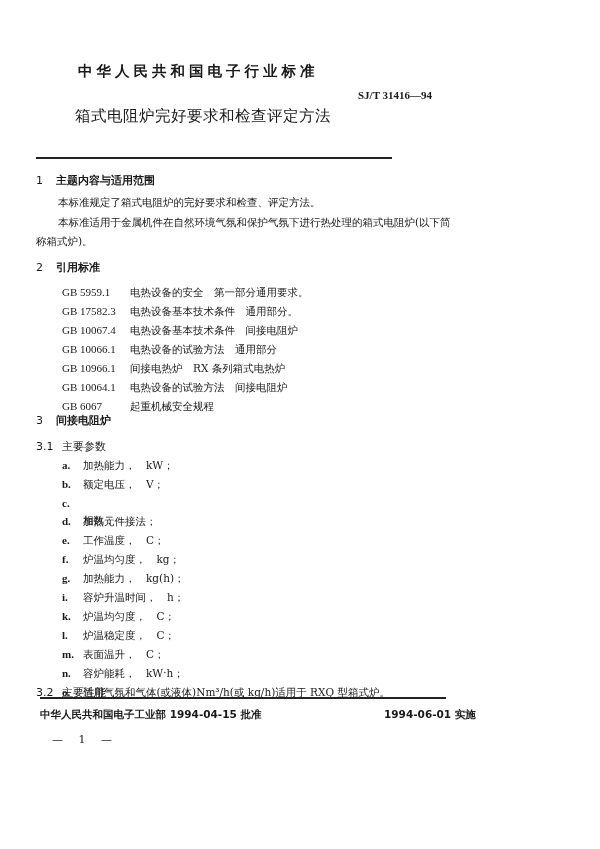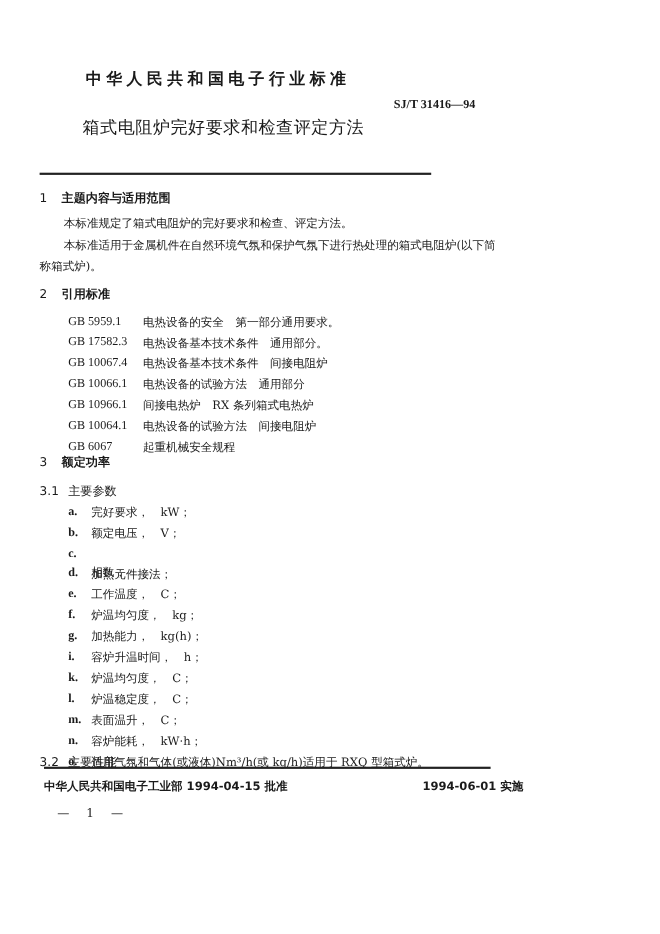--- a/index.html
+++ b/index.html
@@ -55,30 +55,30 @@
     <div class="abs ref-text" style="top:343px;">电热设备的试验方法　通用部分</div>
     <div class="abs ref-code" style="top:362px;">GB 10966.1</div>
     <div class="abs ref-text" style="top:362px;">间接电热炉　RX 条列箱式电热炉</div>
     <div class="abs ref-code" style="top:381px;">GB 10064.1</div>
     <div class="abs ref-text" style="top:381px;">电热设备的试验方法　间接电阻炉</div>
     <div class="abs ref-code" style="top:400px;">GB 6067</div>
     <div class="abs ref-text" style="top:400px;">起重机械安全规程</div>
   </div>
 
   <div class="abs sec" style="left:36px; top:411px; top:413px;">
-    <span class="num">3</span><span>额定功率</span>
+    <span class="num">3</span><span>间接电阻炉</span>
   </div>
 
   <div class="abs sub" style="left:36px; top:439px;">
     <span class="num">3.1</span><span>主要参数</span>
   </div>
 
   <div>
     <div class="abs item-letter" style="top:459px;">a.</div>
-    <div class="abs item-text" style="top:459px;">完好要求，　kW；</div>
+    <div class="abs item-text" style="top:459px;">加热能力，　kW；</div>
     <div class="abs item-letter" style="top:478px;">b.</div>
     <div class="abs item-text" style="top:478px;">额定电压，　V；</div>
     <div class="abs item-letter" style="top:497px;">c.</div>
     <div class="abs item-text" style="top:514px;">相数；</div>
     <div class="abs item-letter" style="top:515px;">d.</div>
     <div class="abs item-text" style="top:515px;">加热元件接法；</div>
     <div class="abs item-letter" style="top:534px;">e.</div>
     <div class="abs item-text" style="top:534px;">工作温度，　C；</div>
     <div class="abs item-letter" style="top:553px;">f.</div>
     <div class="abs item-text" style="top:553px;">炉温均匀度，　kg；</div>

